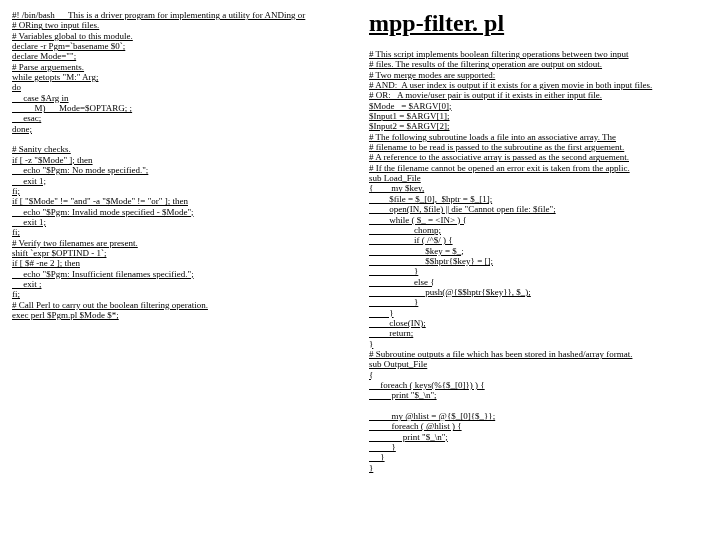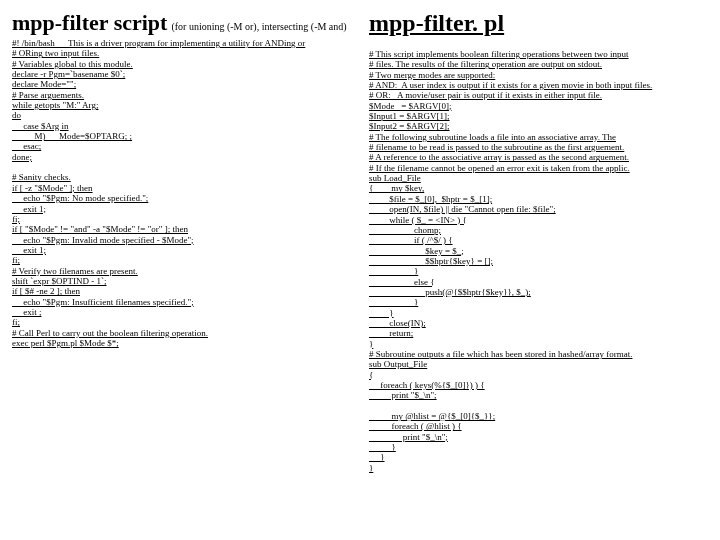--- a/index.html
+++ b/index.html
@@ -40,24 +40,20 @@
     white-space: pre;
     font-family: "Times New Roman", Times, serif;
     text-decoration: underline;
   }
   .right .title { font-size: 24px; text-decoration: underline; }
 </style>
 </head>
 <body>
 
 <div class="col left">
-  <div class="title-row">
-    <span class="title">mpp-filter script</span>
-    <span class="sub">(for unioning (-M or), intersecting (-M and)</span>
-  </div>
   <div class="code">#! /bin/bash      This is a driver program for implementing a utility for ANDing or
 # ORing two input files.
 # Variables global to this module.
 declare -r Pgm=`basename $0`;
 declare Mode="";
 # Parse arguements.
 while getopts "M:" Arg;
 do
      case $Arg in
           M)      Mode=$OPTARG; ;

